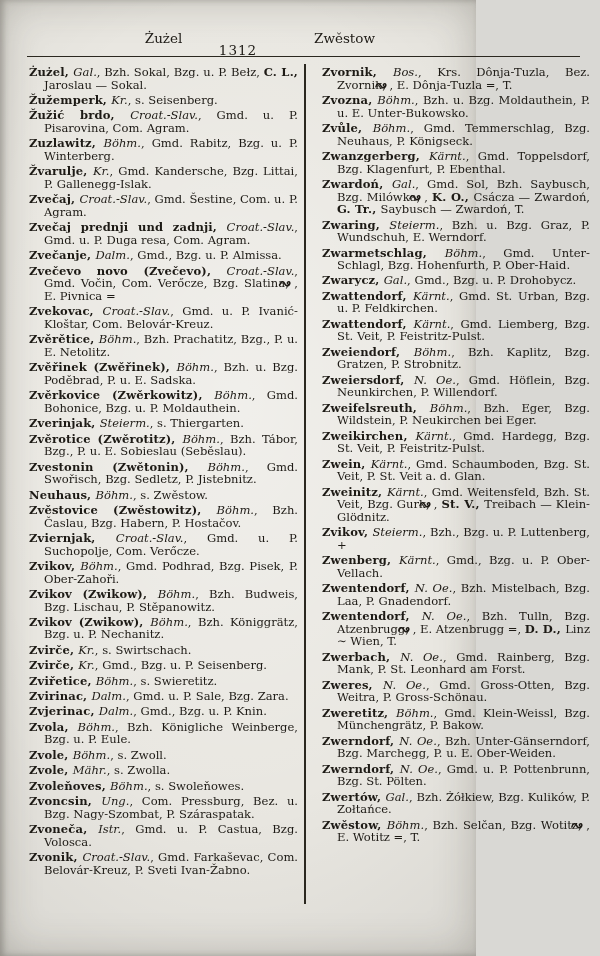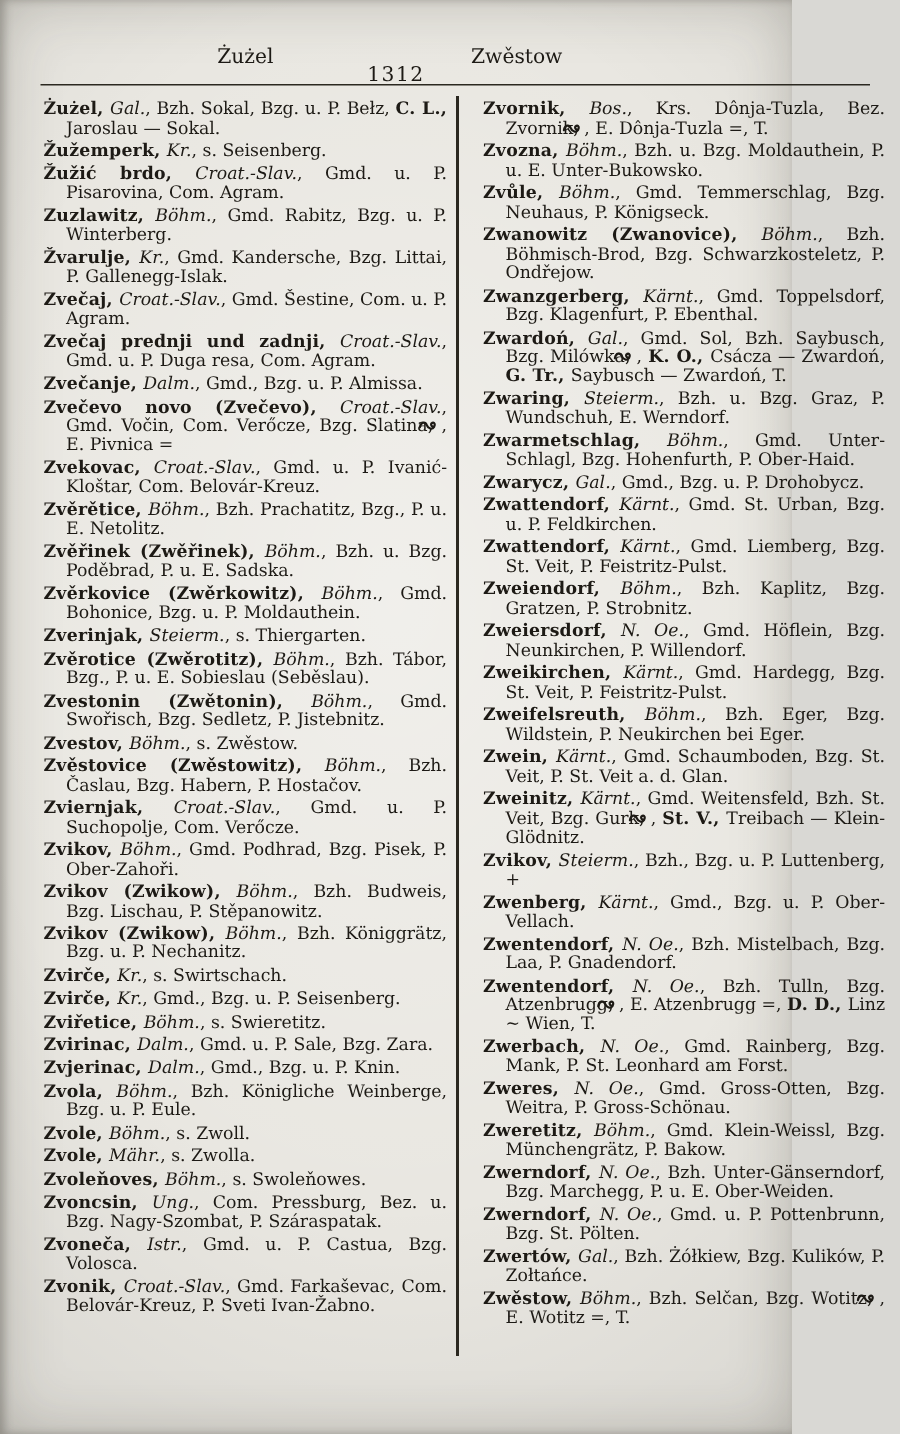--- a/index.html
+++ b/index.html
@@ -1,18 +1,18 @@
 <!DOCTYPE html>
 <html><head>
 <meta charset="utf-8">
 <style>
   html,body{margin:0;padding:0;}
   body{width:600px;height:956px;overflow:hidden;background:#d9d8d4;}
   .page{
-    position:relative;width:528px;height:956px;
+    position:relative;width:476px;height:956px;
     background:
       radial-gradient(ellipse 90% 70% at 50% 42%, rgba(255,255,255,0.35), rgba(0,0,0,0) 60%, rgba(0,0,0,0.07) 100%),
       #e9e7e1;
     box-shadow:inset 0 0 40px rgba(60,55,45,0.25), inset 3px 0 6px rgba(40,35,30,0.28);
     font-family:"DejaVu Serif","Liberation Serif",serif;
     color:#1d1a15;
     text-decoration:underline;
   }
   .hdr{position:absolute;top:30px;left:0;width:100%;height:22px;font-size:13.5px;}
   .hdr .hl{position:absolute;left:29px;width:269px;text-align:center;}
@@ -58,21 +58,21 @@
       <p class="entry"><span class="b">Zvečevo novo (Zvečevo), </span><span class="i">Croat.-Slav.</span><span>, Gmd. Vočin, Com. Verőcze, Bzg. Slatina, </span><span class="ph"><svg width="13" height="8" viewBox="0 0 13 8">
             <path d="M0.9 4.8 C1.7 1.1 4.5 0.9 5.5 3.4 C6.5 5.9 9.1 6.6 10.4 4.6 C11.4 3.0 10.6 1.3 9.2 1.9 C8.0 2.4 8.1 4.2 9.7 4.4" fill="none" stroke="#1d1a15" stroke-width="1.5" stroke-linecap="round"></path>
           </svg></span><span>, E. Pivnica =</span></p>
       <p class="entry"><span class="b">Zvekovac, </span><span class="i">Croat.-Slav.</span><span>, Gmd. u. P. Ivanić-Kloštar, Com. Belovár-Kreuz.</span></p>
       <p class="entry"><span class="b">Zvěrětice, </span><span class="i">Böhm.</span><span>, Bzh. Prachatitz, Bzg., P. u. E. Netolitz.</span></p>
       <p class="entry"><span class="b">Zvěřinek (Zwěřinek), </span><span class="i">Böhm.</span><span>, Bzh. u. Bzg. Poděbrad, P. u. E. Sadska.</span></p>
       <p class="entry"><span class="b">Zvěrkovice (Zwěrkowitz), </span><span class="i">Böhm.</span><span>, Gmd. Bohonice, Bzg. u. P. Moldauthein.</span></p>
       <p class="entry"><span class="b">Zverinjak, </span><span class="i">Steierm.</span><span>, s. Thiergarten.</span></p>
       <p class="entry"><span class="b">Zvěrotice (Zwěrotitz), </span><span class="i">Böhm.</span><span>, Bzh. Tábor, Bzg., P. u. E. Sobieslau (Seběslau).</span></p>
       <p class="entry"><span class="b">Zvestonin (Zwětonin), </span><span class="i">Böhm.</span><span>, Gmd. Swořisch, Bzg. Sedletz, P. Jistebnitz.</span></p>
-      <p class="entry"><span class="b">Zvestov, </span><span class="i">Böhm.</span><span>, s. Zwěstow.</span></p>
+      <p class="entry"><span class="b">Neuhaus, </span><span class="i">Böhm.</span><span>, s. Zwěstow.</span></p>
       <p class="entry"><span class="b">Zvěstovice (Zwěstowitz), </span><span class="i">Böhm.</span><span>, Bzh. Časlau, Bzg. Habern, P. Hostačov.</span></p>
       <p class="entry"><span class="b">Zviernjak, </span><span class="i">Croat.-Slav.</span><span>, Gmd. u. P. Suchopolje, Com. Verőcze.</span></p>
       <p class="entry"><span class="b">Zvikov, </span><span class="i">Böhm.</span><span>, Gmd. Podhrad, Bzg. Pisek, P. Ober-Zahoři.</span></p>
       <p class="entry"><span class="b">Zvikov (Zwikow), </span><span class="i">Böhm.</span><span>, Bzh. Budweis, Bzg. Lischau, P. Stěpanowitz.</span></p>
       <p class="entry"><span class="b">Zvikov (Zwikow), </span><span class="i">Böhm.</span><span>, Bzh. Königgrätz, Bzg. u. P. Nechanitz.</span></p>
       <p class="entry"><span class="b">Zvirče, </span><span class="i">Kr.</span><span>, s. Swirtschach.</span></p>
       <p class="entry"><span class="b">Zvirče, </span><span class="i">Kr.</span><span>, Gmd., Bzg. u. P. Seisenberg.</span></p>
       <p class="entry"><span class="b">Zviřetice, </span><span class="i">Böhm.</span><span>, s. Swieretitz.</span></p>
       <p class="entry"><span class="b">Zvirinac, </span><span class="i">Dalm.</span><span>, Gmd. u. P. Sale, Bzg. Zara.</span></p>
       <p class="entry"><span class="b">Zvjerinac, </span><span class="i">Dalm.</span><span>, Gmd., Bzg. u. P. Knin.</span></p>
@@ -83,34 +83,33 @@
       <p class="entry"><span class="b">Zvoncsin, </span><span class="i">Ung.</span><span>, Com. Pressburg, Bez. u. Bzg. Nagy-Szombat, P. Száraspatak.</span></p>
       <p class="entry"><span class="b">Zvoneča, </span><span class="i">Istr.</span><span>, Gmd. u. P. Castua, Bzg. Volosca.</span></p>
       <p class="entry"><span class="b">Zvonik, </span><span class="i">Croat.-Slav.</span><span>, Gmd. Farkaševac, Com. Belovár-Kreuz, P. Sveti Ivan-Žabno.</span></p>
     </div>
   <div class="col col-right" id="col-right">
       <p class="entry"><span class="b">Zvornik, </span><span class="i">Bos.</span><span>, Krs. Dônja-Tuzla, Bez. Zvornik, </span><span class="ph"><svg width="13" height="8" viewBox="0 0 13 8">
             <path d="M0.9 4.8 C1.7 1.1 4.5 0.9 5.5 3.4 C6.5 5.9 9.1 6.6 10.4 4.6 C11.4 3.0 10.6 1.3 9.2 1.9 C8.0 2.4 8.1 4.2 9.7 4.4" fill="none" stroke="#1d1a15" stroke-width="1.5" stroke-linecap="round"></path>
           </svg></span><span>, E. Dônja-Tuzla =, T.</span></p>
       <p class="entry"><span class="b">Zvozna, </span><span class="i">Böhm.</span><span>, Bzh. u. Bzg. Moldauthein, P. u. E. Unter-Bukowsko.</span></p>
       <p class="entry"><span class="b">Zvůle, </span><span class="i">Böhm.</span><span>, Gmd. Temmerschlag, Bzg. Neuhaus, P. Königseck.</span></p>
-      <p class="entry"><span class="b">Zwanowitz (Zwanovice), </span><span class="i">Böhm.</span><span>, Bzh. Böhmisch-Brod, Bzg. Schwarzkosteletz, P. Ondřejow.</span></p>
       <p class="entry"><span class="b">Zwanzgerberg, </span><span class="i">Kärnt.</span><span>, Gmd. Toppelsdorf, Bzg. Klagenfurt, P. Ebenthal.</span></p>
       <p class="entry"><span class="b">Zwardoń, </span><span class="i">Gal.</span><span>, Gmd. Sol, Bzh. Saybusch, Bzg. Milówka, </span><span class="ph"><svg width="13" height="8" viewBox="0 0 13 8">
             <path d="M0.9 4.8 C1.7 1.1 4.5 0.9 5.5 3.4 C6.5 5.9 9.1 6.6 10.4 4.6 C11.4 3.0 10.6 1.3 9.2 1.9 C8.0 2.4 8.1 4.2 9.7 4.4" fill="none" stroke="#1d1a15" stroke-width="1.5" stroke-linecap="round"></path>
           </svg></span><span>, </span><span class="b">K. O., </span><span>Csácza — Zwardoń, </span><span class="b">G. Tr., </span><span>Saybusch — Zwardoń, T.</span></p>
       <p class="entry"><span class="b">Zwaring, </span><span class="i">Steierm.</span><span>, Bzh. u. Bzg. Graz, P. Wundschuh, E. Werndorf.</span></p>
       <p class="entry"><span class="b">Zwarmetschlag, </span><span class="i">Böhm.</span><span>, Gmd. Unter-Schlagl, Bzg. Hohenfurth, P. Ober-Haid.</span></p>
       <p class="entry"><span class="b">Zwarycz, </span><span class="i">Gal.</span><span>, Gmd., Bzg. u. P. Drohobycz.</span></p>
       <p class="entry"><span class="b">Zwattendorf, </span><span class="i">Kärnt.</span><span>, Gmd. St. Urban, Bzg. u. P. Feldkirchen.</span></p>
       <p class="entry"><span class="b">Zwattendorf, </span><span class="i">Kärnt.</span><span>, Gmd. Liemberg, Bzg. St. Veit, P. Feistritz-Pulst.</span></p>
       <p class="entry"><span class="b">Zweiendorf, </span><span class="i">Böhm.</span><span>, Bzh. Kaplitz, Bzg. Gratzen, P. Strobnitz.</span></p>
       <p class="entry"><span class="b">Zweiersdorf, </span><span class="i">N. Oe.</span><span>, Gmd. Höflein, Bzg. Neunkirchen, P. Willendorf.</span></p>
+      <p class="entry"><span class="b">Zweifelsreuth, </span><span class="i">Böhm.</span><span>, Bzh. Eger, Bzg. Wildstein, P. Neukirchen bei Eger.</span></p>
       <p class="entry"><span class="b">Zweikirchen, </span><span class="i">Kärnt.</span><span>, Gmd. Hardegg, Bzg. St. Veit, P. Feistritz-Pulst.</span></p>
-      <p class="entry"><span class="b">Zweifelsreuth, </span><span class="i">Böhm.</span><span>, Bzh. Eger, Bzg. Wildstein, P. Neukirchen bei Eger.</span></p>
       <p class="entry"><span class="b">Zwein, </span><span class="i">Kärnt.</span><span>, Gmd. Schaumboden, Bzg. St. Veit, P. St. Veit a. d. Glan.</span></p>
       <p class="entry"><span class="b">Zweinitz, </span><span class="i">Kärnt.</span><span>, Gmd. Weitensfeld, Bzh. St. Veit, Bzg. Gurk, </span><span class="ph"><svg width="13" height="8" viewBox="0 0 13 8">
             <path d="M0.9 4.8 C1.7 1.1 4.5 0.9 5.5 3.4 C6.5 5.9 9.1 6.6 10.4 4.6 C11.4 3.0 10.6 1.3 9.2 1.9 C8.0 2.4 8.1 4.2 9.7 4.4" fill="none" stroke="#1d1a15" stroke-width="1.5" stroke-linecap="round"></path>
           </svg></span><span>, </span><span class="b">St. V., </span><span>Treibach — Klein-Glödnitz.</span></p>
       <p class="entry"><span class="b">Zvikov, </span><span class="i">Steierm.</span><span>, Bzh., Bzg. u. P. Luttenberg, +</span></p>
       <p class="entry"><span class="b">Zwenberg, </span><span class="i">Kärnt.</span><span>, Gmd., Bzg. u. P. Ober-Vellach.</span></p>
       <p class="entry"><span class="b">Zwentendorf, </span><span class="i">N. Oe.</span><span>, Bzh. Mistelbach, Bzg. Laa, P. Gnadendorf.</span></p>
       <p class="entry"><span class="b">Zwentendorf, </span><span class="i">N. Oe.</span><span>, Bzh. Tulln, Bzg. Atzenbrugg, </span><span class="ph"><svg width="13" height="8" viewBox="0 0 13 8">
             <path d="M0.9 4.8 C1.7 1.1 4.5 0.9 5.5 3.4 C6.5 5.9 9.1 6.6 10.4 4.6 C11.4 3.0 10.6 1.3 9.2 1.9 C8.0 2.4 8.1 4.2 9.7 4.4" fill="none" stroke="#1d1a15" stroke-width="1.5" stroke-linecap="round"></path>
           </svg></span><span>, E. Atzenbrugg =, </span><span class="b">D. D., </span><span>Linz ∼ Wien, T.</span></p>

